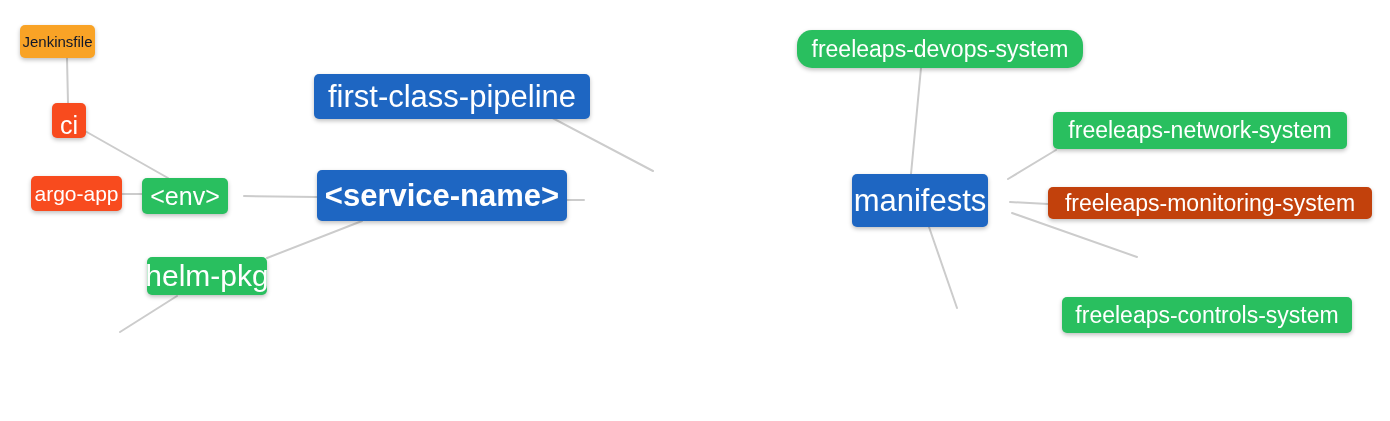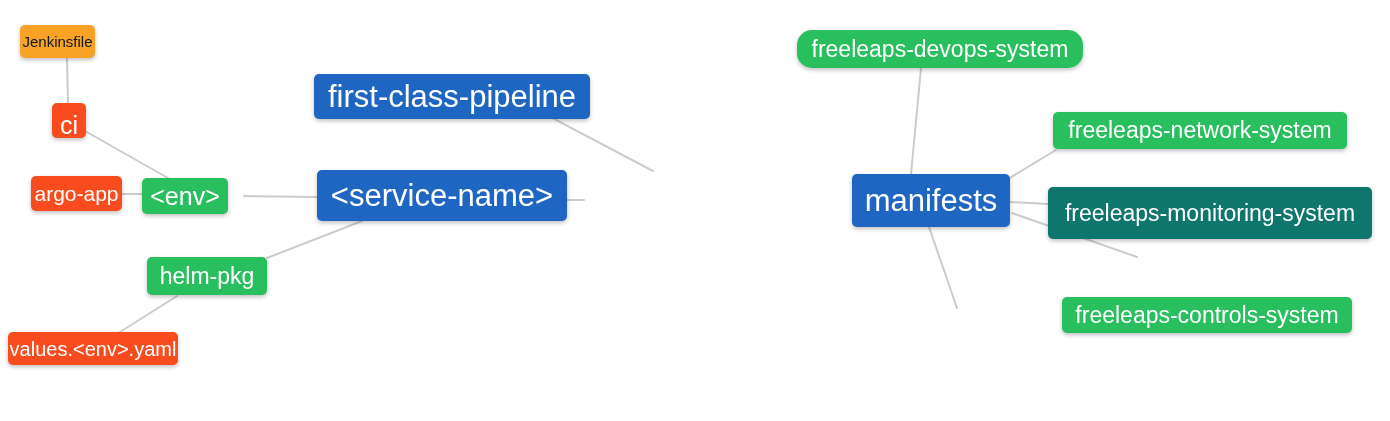--- a/index.html
+++ b/index.html
@@ -41,50 +41,47 @@
       <line x1="911" y1="174" x2="921" y2="68" stroke="#cccccc" stroke-width="2" stroke-linecap="round"></line>
       <line x1="1008" y1="179" x2="1056" y2="150" stroke="#cccccc" stroke-width="2" stroke-linecap="round"></line>
       <line x1="1010" y1="202" x2="1048" y2="204" stroke="#cccccc" stroke-width="2" stroke-linecap="round"></line>
       <line x1="1012" y1="213" x2="1137" y2="257" stroke="#cccccc" stroke-width="2" stroke-linecap="round"></line>
       <line x1="929" y1="227" x2="957" y2="308" stroke="#cccccc" stroke-width="2" stroke-linecap="round"></line>
     </svg>
   <div id="node-layer">
       <div class="node" style="left: 314px; top: 41px; width: 276px; height: 45px; background: rgb(30, 102, 194); font-size: 31px; color: rgb(255, 255, 255); margin-top: 33px;">
         <span>first-class-pipeline</span>
       </div>
-      <div class="node" style="left: 317px; top: 170px; width: 250px; height: 51px; background: rgb(30, 102, 194); font-size: 31px; color: rgb(255, 255, 255);">
+      <div class="node" style="left: 317px; top: 170px; width: 250px; height: 51px; background: rgb(30, 102, 194); font-size: 31px; color: rgb(255, 255, 255); font-weight: bold;">
         <span>&lt;service-name&gt;</span>
       </div>
-      <div class="node" style="left: 852px; top: 174px; width: 158px; height: 53px; background: rgb(30, 102, 194); font-size: 31px; color: rgb(255, 255, 255);">
+      <div class="node" style="left: 852px; top: 174px; width: 136px; height: 53px; background: rgb(30, 102, 194); font-size: 31px; color: rgb(255, 255, 255);">
         <span>manifests</span>
       </div>
       <div class="node" style="left: 142px; top: 178px; width: 86px; height: 36px; background: rgb(41, 191, 95); font-size: 25px; color: rgb(255, 255, 255);">
         <span>&lt;env&gt;</span>
       </div>
-      <div class="node" style="left: 147px; top: 257px; width: 120px; height: 38px; background: rgb(41, 191, 95); font-size: 23px; color: rgb(255, 255, 255);">
+      <div class="node" style="left: 147px; top: 257px; width: 120px; height: 38px; background: rgb(41, 191, 95); font-size: 30px; color: rgb(255, 255, 255);">
         <span>helm-pkg</span>
       </div>
       <div class="node" style="left: 31px; top: 176px; width: 91px; height: 35px; background: rgb(248, 75, 30); font-size: 21px; color: rgb(255, 255, 255); align-items: center;">
         <span>argo-app</span>
       </div>
       <div class="node" style="left: 52px; top: 103px; width: 34px; height: 35px; background: rgb(248, 75, 30); font-size: 25px; color: rgb(255, 255, 255); align-items: flex-end;">
         <span>ci</span>
       </div>
       <div class="node" style="left: 20px; top: 25px; width: 75px; height: 33px; background: rgb(249, 163, 38); font-size: 15px; color: #0f172a;">
         <span>Jenkinsfile</span>
       </div>
-      <div class="node" style="left: 8px; top: 332px; width: 170px; height: 33px; background: rgb(248, 75, 30); font-size: 20px; color: rgb(255, 255, 255);">
-        <span>values.&lt;env&gt;.yaml</span>
-      </div>
       <div class="node" style="left: 797px; top: 30px; width: 286px; height: 38px; background: rgb(41, 191, 95); font-size: 23px; color: rgb(255, 255, 255); border-radius: 15px;">
         <span>freeleaps-devops-system</span>
       </div>
       <div class="node" style="left: 1053px; top: 112px; width: 294px; height: 37px; background: rgb(41, 191, 95); font-size: 23px; color: rgb(255, 255, 255);">
         <span>freeleaps-network-system</span>
       </div>
-      <div class="node" style="left: 1048px; top: 187px; width: 324px; height: 52px; background: #0f766e; font-size: 23px; color: rgb(255, 255, 255);">
+      <div class="node" style="left: 1048px; top: 187px; width: 324px; height: 32px; background: #c2410c; font-size: 23px; color: rgb(255, 255, 255);">
         <span>freeleaps-monitoring-system</span>
       </div>
       <div class="node" style="left: 1062px; top: 257px; width: 290px; height: 36px; background: rgb(41, 191, 95); font-size: 23px; color: rgb(255, 255, 255); margin-top: 40px;">
         <span>freeleaps-controls-system</span>
       </div>
     </div>
 </div>
 
 </body></html>

